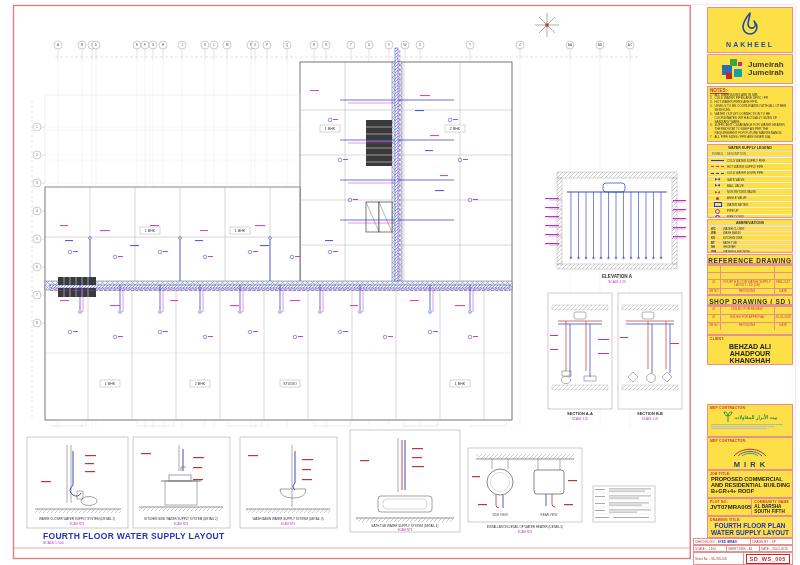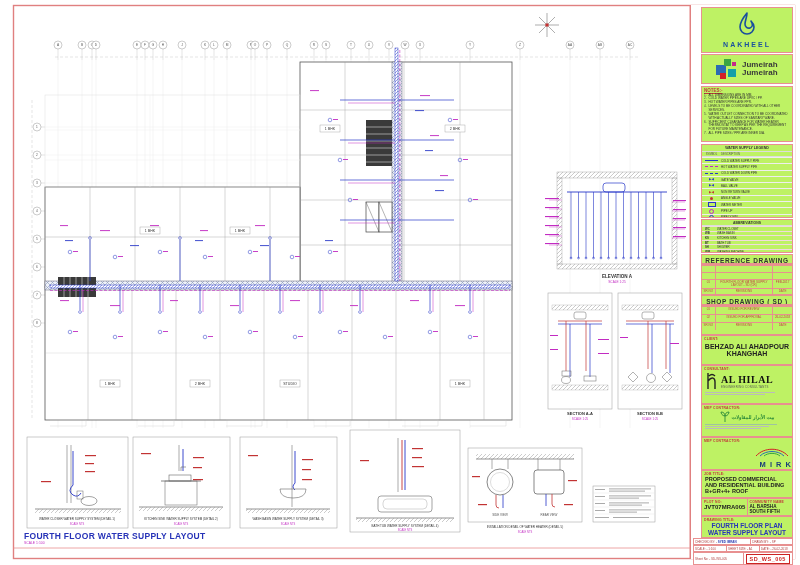--- a/index.html
+++ b/index.html
@@ -2,21 +2,21 @@
 <html><head>
 <meta charset="utf-8">
 <style>
   html,body{margin:0;padding:0;background:#fdfdfd;width:800px;height:565px;overflow:hidden;
     font-family:"Liberation Sans", sans-serif;}
   #sheet{position:absolute;left:0;top:0;width:800px;height:565px;background:#ffffff;}
   svg text{font-family:"Liberation Sans", sans-serif;}
   
   #panel{position:absolute;left:690px;top:5px;width:105px;height:554px;background:#fff;
     border-left:1px solid #e08080;box-sizing:border-box;z-index:5;}
-  .sec{position:absolute;left:10px;right:2px;border:0.5px solid #e89090;background:#bef264;box-sizing:border-box;overflow:hidden;}
+  .sec{position:absolute;left:16px;right:2px;border:0.5px solid #e89090;background:#fde047;box-sizing:border-box;overflow:hidden;}
   .lbl{font-size:3.4px;color:#c03a3a;padding:1px 0 0 2px;font-weight:bold;letter-spacing:.2px;}
   .hdr{font-size:6.5px;color:#333;text-align:center;font-weight:bold;letter-spacing:.6px;}
   .note{font-size:3.1px;color:#333;line-height:1.25;display:flex;gap:1.5px;padding:0 2px;}
   .note .n{color:#444;min-width:3px;}
   .lgrow{display:flex;align-items:center;height:5.3px;border-top:0.5px solid #eee;padding:0 2px;}
   .lgrow .desc{font-size:2.9px;color:#333;white-space:nowrap;}
   .sym{width:15px;min-width:15px;height:4px;margin-right:2px;position:relative;display:flex;align-items:center;justify-content:center;}
   .s-line-blue{border-top:1px solid #2736c8;width:13px;height:0;}
   .s-line-magenta{border-top:1px dashed #c22bc2;width:13px;height:0;}
   .s-line-blue-dash{border-top:1px dashed #2736c8;width:13px;height:0;}
@@ -626,21 +626,21 @@
           <rect x="16" y="18.6" width="33" height="1"></rect>
       <rect x="2" y="24" width="10" height="1"></rect>
           <rect x="16" y="23.4" width="42" height="1"></rect>
           <rect x="16" y="25.6" width="28" height="1"></rect>
       <rect x="2" y="31" width="14" height="1"></rect>
           <rect x="20" y="31" width="36" height="1"></rect>
     </g>
   </g>
 </svg>
 
-<div style="position:absolute;left:24px;top:531px;z-index:4;">
+<div style="position:absolute;left:43px;top:531px;z-index:4;">
   <div style="font-size:8.5px;font-weight:bold;color:#2733b8;letter-spacing:.3px;">FOURTH FLOOR WATER SUPPLY LAYOUT</div>
   <div style="font-size:3.4px;color:#c22bc2;">SCALE 1:100</div>
 </div>
 
 <div id="panel">
 
   <div class="sec" style="top:2px;height:46px;text-align:center;">
     <svg width="24" height="26" viewBox="0 0 24 26" style="margin-top:3px;">
       <path d="M12 2 C7 8 5 12 5 16 a7 7 0 0 0 14 0 c0-2-1-4-3-6 2 3 2 6-1 7 a4 4 0 0 1-5-4 c0-3 2-7 2-11z" fill="none" stroke="#1a4f9e" stroke-width="1.6" stroke-linejoin="round"></path>
     </svg>
@@ -841,51 +841,37 @@
           <span>DATE</span>
         </div>
       </div>
 
   <div class="sec" style="top:330px;height:30px;">
     <div class="lbl">CLIENT:</div>
     <div style="font-size:7px;font-weight:bold;color:#222;text-align:center;margin-top:2px;">BEHZAD ALI AHADPOUR</div>
     <div style="font-size:7px;font-weight:bold;color:#222;text-align:center;">KHANGHAH</div>
   </div>
 
-  <div class="sec" style="top:360px;height:39px;">
-    <div class="lbl">CONSULTANT:</div>
-    <div style="display:flex;align-items:center;padding:1px 3px;">
-      <svg width="13" height="18" viewBox="0 0 13 18">
-        <path d="M3 1 V17 M3 9 C7 4 10 6 10 10 V17 M10 4 q-3 -3 -6 0" fill="none" stroke="#222" stroke-width="1.4"></path>
-      </svg>
-      <div style="margin-left:3px;">
-        <div style="font-family:'Liberation Serif',serif;font-size:10px;font-weight:bold;color:#111;letter-spacing:.5px;">AL HILAL</div>
-        <div style="font-size:2.8px;color:#555;letter-spacing:.3px;">ENGINEERING CONSULTANTS</div>
-      </div>
-    </div>
-    <div class="addr" style="width:70px;"></div>
-    <div class="addr" style="width:60px;"></div>
-  </div>
 
   <div class="sec" style="top:399px;height:33px;">
     <div class="lbl">MEP CONTRACTOR:</div>
     <div style="display:flex;align-items:center;justify-content:center;gap:2px;margin-top:1px;">
       <svg width="10" height="12" viewBox="0 0 10 12">
         <path d="M5 11 V5 M5 5 C2 5 1 2 1 1 c3 0 4 2 4 4 M5 5 c3 0 4 -3 4 -4 C6 1 5 3 5 5" fill="none" stroke="#2e8b3a" stroke-width="0.9"></path>
       </svg>
       <div style="font-size:5px;color:#2e8b3a;font-weight:bold;">بيت الأبرار للمقاولات</div>
     </div>
     <div class="addr g-addr" style="width:72px;"></div>
     <div class="addr" style="width:64px;"></div>
     <div class="addr" style="width:56px;"></div>
   </div>
 
   <div class="sec" style="top:432px;height:33px;">
     <div class="lbl">MEP CONTRACTOR:</div>
-    <div style="text-align:right;">
+    <div style="text-align:center;">
       <svg width="40" height="11" viewBox="0 0 40 11">
         <path d="M4 10 C12 1 28 1 36 10" fill="none" stroke="#d32027" stroke-width="1"></path>
         <path d="M8 10 C14 4 26 4 32 10" fill="none" stroke="#2b6cb3" stroke-width="1"></path>
         <path d="M12 10 C16 6.5 24 6.5 28 10" fill="none" stroke="#3aa642" stroke-width="1"></path>
       </svg>
       <div style="font-size:7.5px;font-weight:bold;color:#1d3f7a;letter-spacing:1px;line-height:1;">M I R K</div>
       <div class="addr" style="width:66px;margin:1px auto;"></div>
     </div>
   </div>
 

